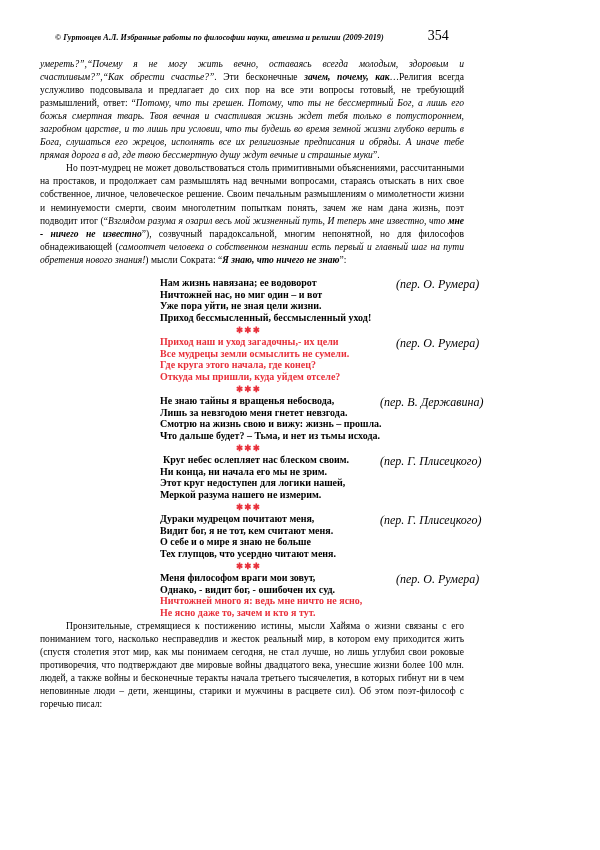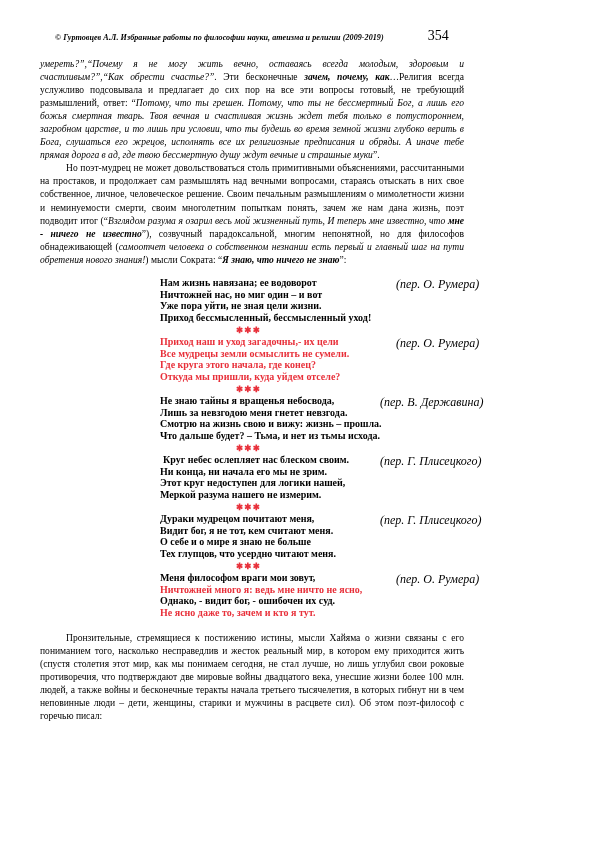--- a/index.html
+++ b/index.html
@@ -86,21 +86,20 @@
   .stars {
     color: #e8303a;
     font-size: 8.5px;
     line-height: 12px;
     letter-spacing: 1.2px;
     font-weight: bold;
     padding-left: 196px;
     margin-top: 0px;
   }
   .tail-para {
-    margin-top: 12px;
   }
 </style>
 </head>
 <body>
 
 <div class="page">
 
   <div class="runhead">
     <span class="runhead-title">© Гуртовцев А.Л. Избранные работы по философии науки, атеизма и религии (2009-2019)</span>
     <span class="runhead-page">354</span>
@@ -153,22 +152,22 @@
       <div class="verse-line">Дураки мудрецом почитают меня,</div>
       <div class="verse-line">Видит бог, я не тот, кем считают меня.</div>
       <div class="verse-line">О себе и о мире я знаю не больше</div>
       <div class="verse-line">Тех глупцов, что усердно читают меня.</div>
     </div>
     <div class="stars">✱✱✱</div>
 
     <div class="verse-block">
       <div class="attr" style="top:0px;">(пер. О. Румера)</div>
       <div class="verse-line">Меня философом враги мои зовут,</div>
+      <div class="verse-line">Однако, - видит бог, - ошибочен их суд.</div>
       <div class="verse-line red">Ничтожней много я: ведь мне ничто не ясно,</div>
-      <div class="verse-line">Однако, - видит бог, - ошибочен их суд.</div>
       <div class="verse-line red">Не ясно даже то, зачем и кто я тут.</div>
     </div>
 
   </div>
 
   <p class="para indent tail-para">Пронзительные, стремящиеся к постижению истины, мысли Хайяма о жизни связаны с его пониманием того, насколько несправедлив и жесток реальный мир, в котором ему приходится жить (спустя столетия этот мир, как мы понимаем сегодня, не стал лучше, но лишь углубил свои роковые противоречия, что подтверждают две мировые войны двадцатого века, унесшие жизни более 100 млн. людей, а также войны и бесконечные теракты начала третьего тысячелетия, в которых гибнут ни в чем неповинные люди – дети, женщины, старики и мужчины в расцвете сил). Об этом поэт-философ с горечью писал:</p>
 
 </div>
 
 </body></html>

